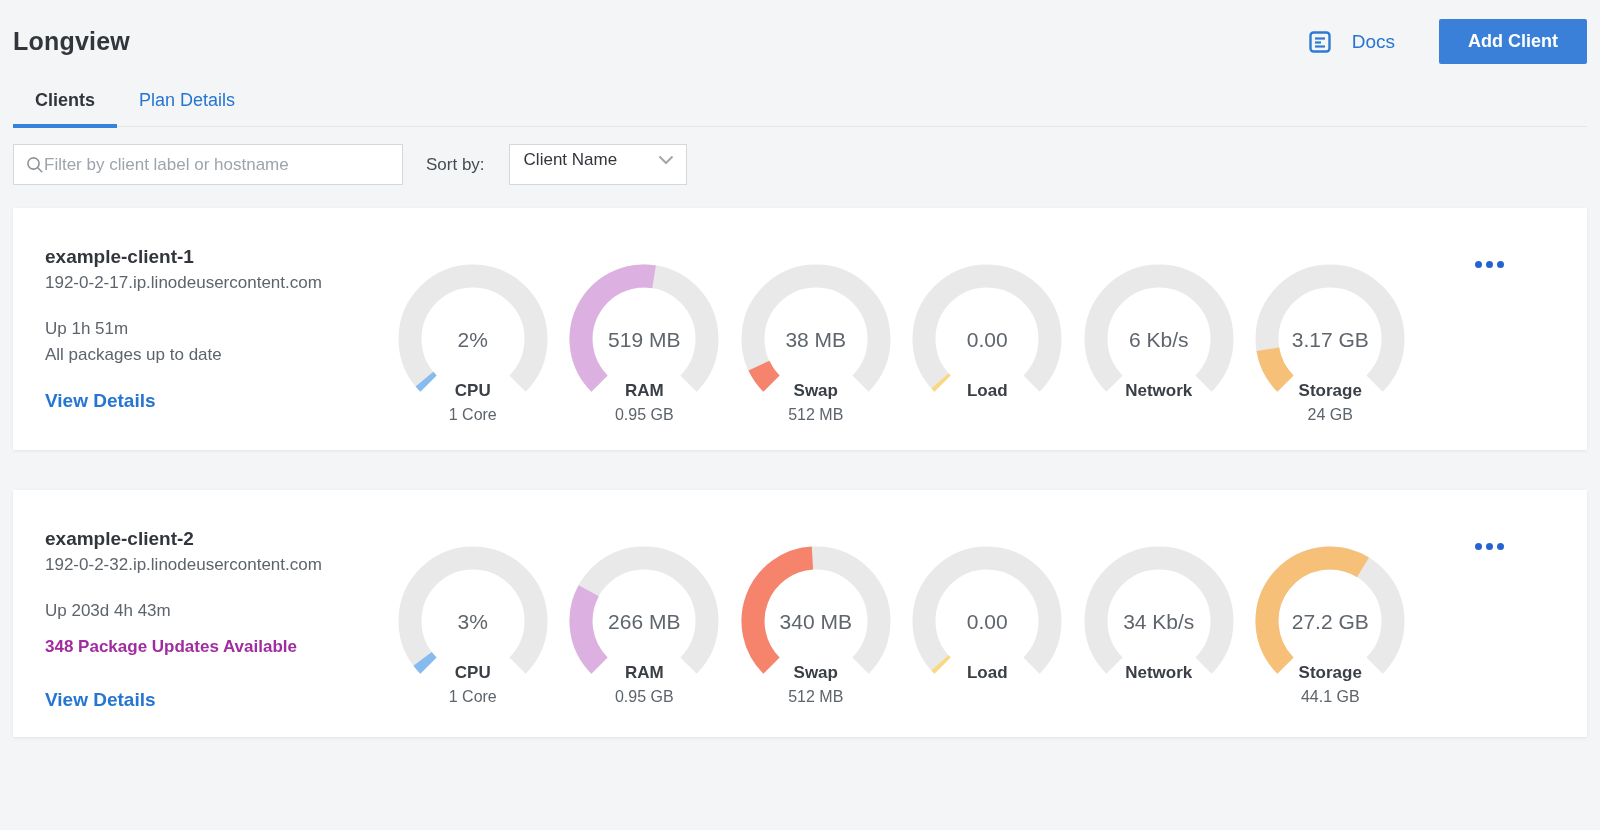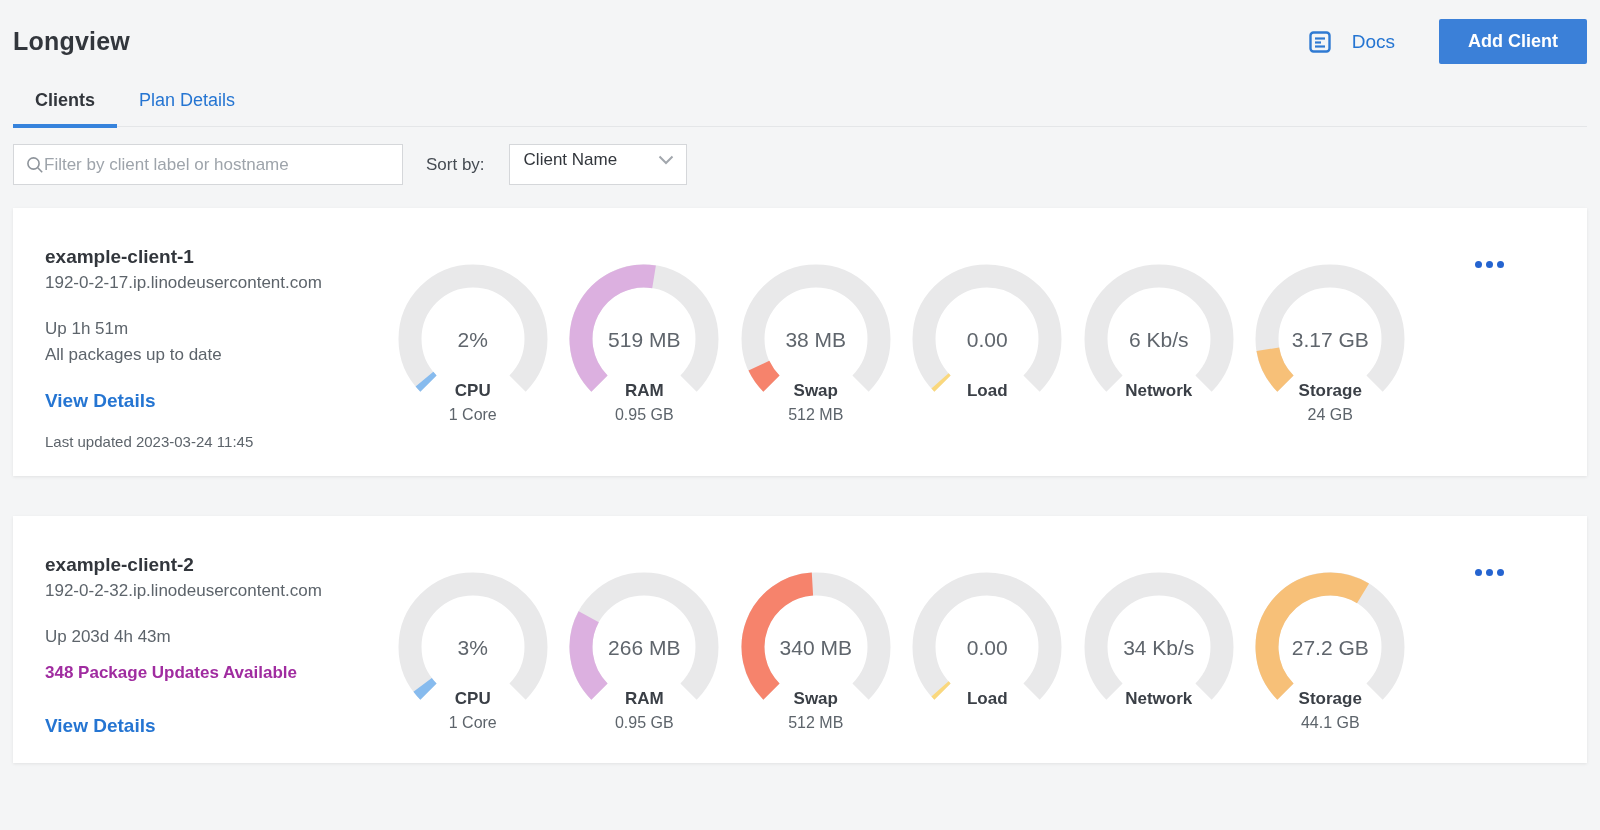--- a/index.html
+++ b/index.html
@@ -110,21 +110,20 @@
     </div>
   </div>
 
   <section class="card">
     <div class="client-info">
       <div class="client-name">example-client-1</div>
       <div class="client-hostname">192-0-2-17.ip.linodeusercontent.com</div>
       <div class="client-uptime">Up 1h 51m</div>
       <div class="client-packages">All packages up to date</div>
       <a class="view-details">View Details</a>
-      <div class="last-updated">Last updated 2023-03-24 11:45</div>
     </div>
     <div class="gauges">
         <div class="gauge">
          <div class="gauge-wrap">
            <svg width="150" height="150" viewBox="0 0 150 150">
              <path d="M 30.45 119.55 A 63 63 0 1 1 119.55 119.55" fill="none" stroke="var(--gauge-track)" stroke-width="23"></path>
               <path d="M 30.45 119.55 A 63 63 0 0 1 26.46 115.16" fill="none" stroke="#87bbee" stroke-width="23"></path>
            </svg>
            <div class="gauge-value">2%</div>
          </div>

